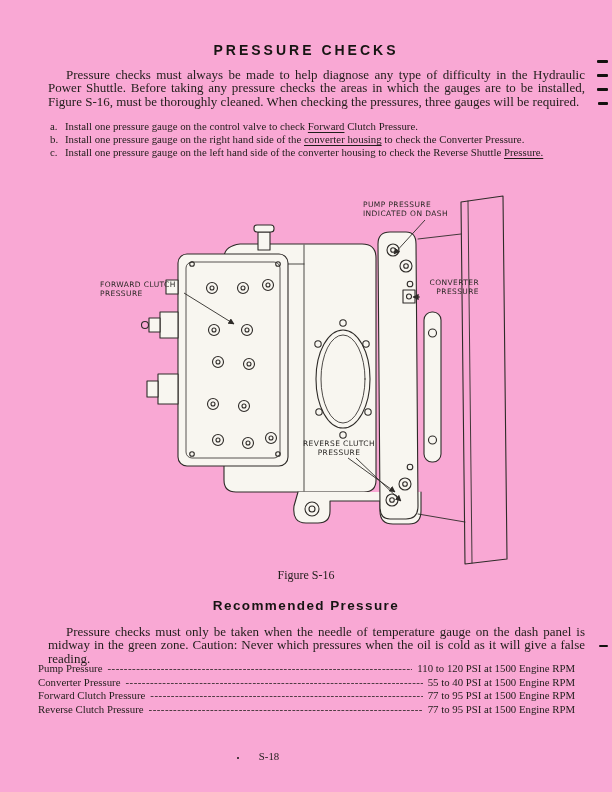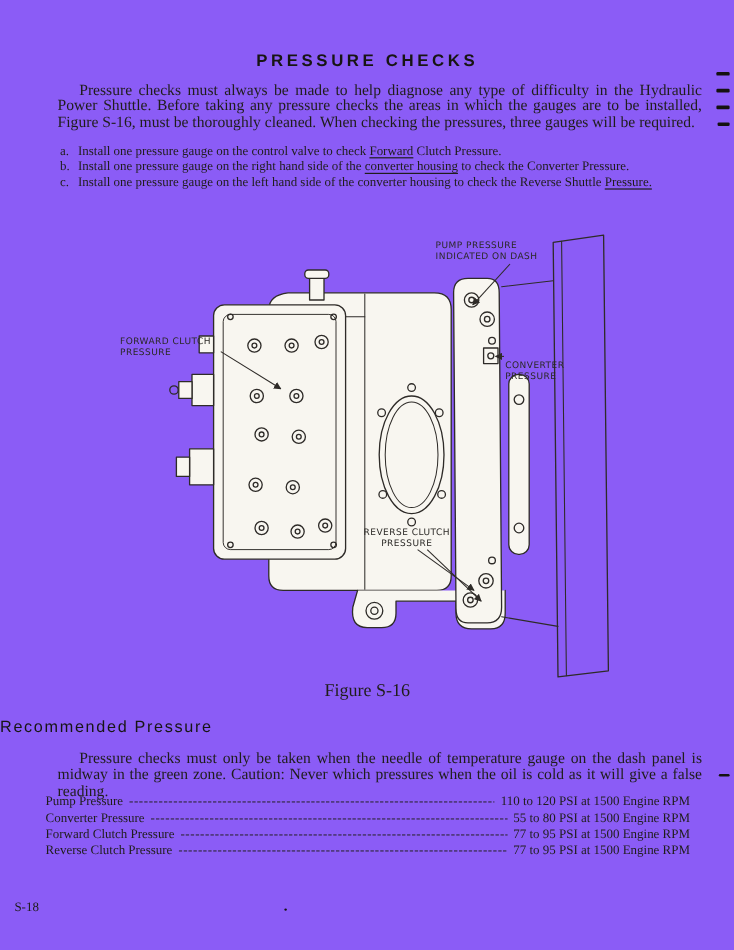--- a/index.html
+++ b/index.html
@@ -1,52 +1,52 @@
 <!DOCTYPE html>
 <html><head>
 <meta charset="utf-8">
 <style>
   html,body{margin:0;padding:0}
   body{font-family:"Liberation Serif",serif;background:#ffffff}
-  .page{position:relative;width:612px;height:792px;background:#8b5cf6;color:#1f1d1a;overflow:hidden}
+  .page{position:relative;width:612px;height:792px;background:#f9a8d4;color:#1f1d1a;overflow:hidden}
 
   .title{position:absolute;top:33px;left:0;width:612px;text-align:center;
          font-family:"Liberation Sans",sans-serif;font-weight:bold;font-size:14px;letter-spacing:3px;color:#171513}
 
   .para{position:absolute;left:48px;width:537px;font-size:13px;line-height:13.4px;text-align:justify}
   .indent{text-indent:18px}
   .intro{top:55px}
 
   .steps{position:absolute;top:120px;left:50px;width:525px;font-size:10.8px;line-height:13.2px}
   .step{display:flex}
   .marker{flex:none;width:15px}
   .step-text{flex:1;text-align:justify}
   .u{text-decoration:underline;text-underline-offset:2px}
 
   .figure{position:absolute;top:192px;left:0;width:612px;height:382px}
   .figure svg{position:absolute;left:0;top:0}
   .fig-label{position:absolute;font-family:"DejaVu Sans",sans-serif;font-size:7.5px;line-height:9px;
              letter-spacing:.4px;white-space:pre-line;color:#2a2825}
   .lab-pump{left:363px;top:8px;text-align:left}
   .lab-forward{left:100px;top:88px;width:82px;text-align:left}
-  .lab-converter{left:421px;top:108px;width:58px;text-align:left}
+  .lab-converter{left:421px;top:86px;width:58px;text-align:right}
   .lab-reverse{left:302px;top:247px;width:74px;text-align:center}
 
-  .caption{position:absolute;top:568px;left:0;width:612px;text-align:center;font-size:15px}
-  .subtitle{position:absolute;top:587px;left:0;width:612px;text-align:left;
-            font-family:"Liberation Sans",sans-serif;font-weight:normal;font-size:13.5px;letter-spacing:1.4px;color:#171513}
+  .caption{position:absolute;top:568px;left:0;width:612px;text-align:center;font-size:12px}
+  .subtitle{position:absolute;top:587px;left:0;width:612px;text-align:center;
+            font-family:"Liberation Sans",sans-serif;font-weight:bold;font-size:13.5px;letter-spacing:1.4px;color:#171513}
   .recpara{top:612px}
 
   .ptable{position:absolute;top:662px;left:38px;width:537px;font-size:10.8px;line-height:13.6px}
   .prow{display:flex;align-items:baseline}
   .plabel{flex:none;white-space:nowrap}
   .dashes{flex:1 1 0;min-width:0;overflow:hidden;white-space:nowrap;margin:0 5px;letter-spacing:.5px}
   .pvalue{flex:none;white-space:nowrap}
 
-  .pagenum{position:absolute;top:750px;left:12px;width:538px;text-align:left;font-size:10.8px}
+  .pagenum{position:absolute;top:750px;left:0;width:538px;text-align:center;font-size:10.8px}
 
   .artifact{position:absolute;background:#141210;border-radius:1px}
   .a1{left:597px;top:60px;width:11px;height:2.5px}
   .a2{left:597px;top:74px;width:11px;height:2.5px}
   .a3{left:597px;top:88px;width:11px;height:2.5px}
   .a4{left:598px;top:102px;width:10px;height:2.5px}
   .a5{left:599px;top:645px;width:9px;height:2px}
   .a6{left:237px;top:757px;width:2px;height:2px}
 </style>
 </head>
@@ -201,21 +201,21 @@
 
   <div class="ptable">
     <div class="prow">
       <span class="plabel">Pump Pressure</span>
       <span class="dashes">------------------------------------------------------------------------------------------</span>
       <span class="pvalue">110 to 120 PSI at 1500 Engine RPM</span>
     </div>
     <div class="prow">
       <span class="plabel">Converter Pressure</span>
       <span class="dashes">------------------------------------------------------------------------------------------</span>
-      <span class="pvalue">55 to 80 PSI at 1500 Engine RPM</span>
+      <span class="pvalue">55 to 40 PSI at 1500 Engine RPM</span>
     </div>
     <div class="prow">
       <span class="plabel">Forward Clutch Pressure</span>
       <span class="dashes">------------------------------------------------------------------------------------------</span>
       <span class="pvalue">77 to 95 PSI at 1500 Engine RPM</span>
     </div>
     <div class="prow">
       <span class="plabel">Reverse Clutch Pressure</span>
       <span class="dashes">------------------------------------------------------------------------------------------</span>
       <span class="pvalue">77 to 95 PSI at 1500 Engine RPM</span>

